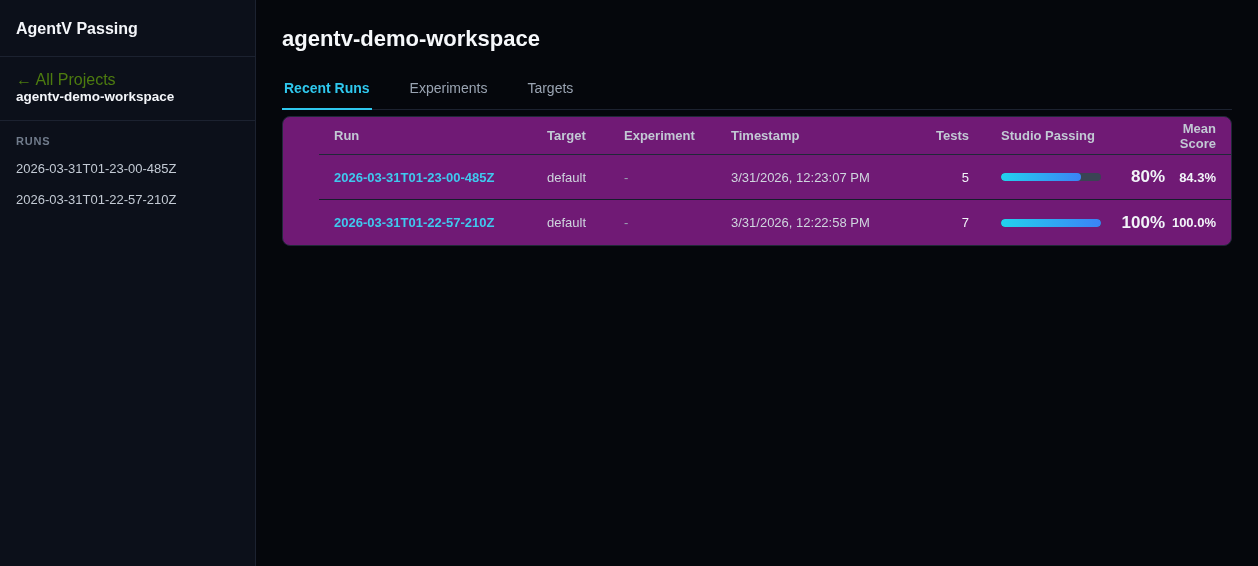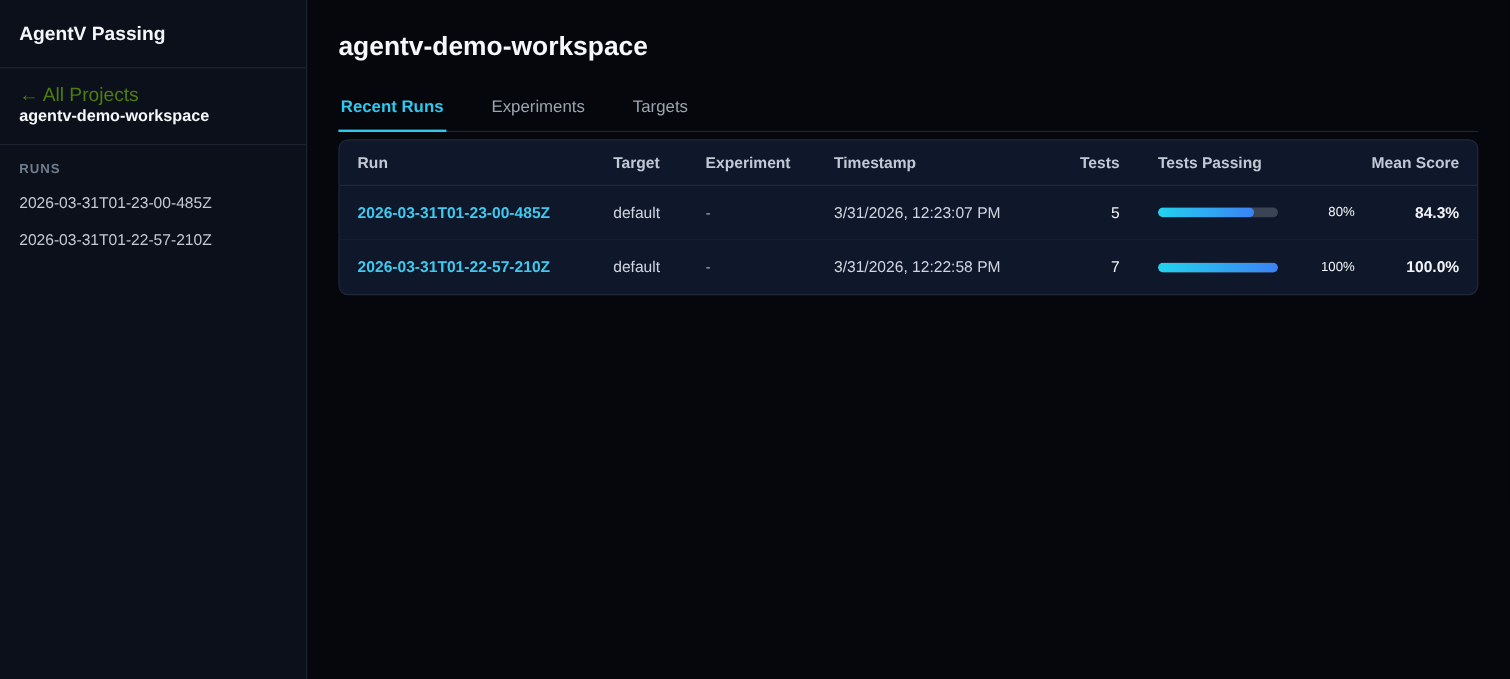--- a/index.html
+++ b/index.html
@@ -56,24 +56,25 @@
     margin-bottom: 6px;
   }
   .tab {
     font-size: 14px; color: #9aa4b2; padding: 0 2px 12px 2px;
     cursor: pointer; border-bottom: 2px solid transparent; margin-bottom: -1px;
   }
   .tab.active { color: #2fc8ee; border-bottom-color: #2fc8ee; font-weight: bold; }
 
   
   .table-card {
-    background: #0f172a;
+    background: #701a75;
     border: 1px solid #202838;
     border-radius: 8px;
     overflow: hidden;
+    padding-left: 36px;
   }
   .trow {
     display: grid;
     grid-template-columns: 213px 77px 107px 190px 48px 196px 1fr;
     align-items: center;
     padding: 0 15px;
     column-gap: 0;
   }
   .thead {
     height: 38px;
@@ -91,21 +92,21 @@
   .td.num { text-align: right; color: #f1f4f8; }
   .passing-cell { display: flex; align-items: center; justify-content: space-between; padding-left: 32px; }
   .bar-track {
     width: 100px; height: 8px; border-radius: 4px;
     background: #3a4454; overflow: hidden;
   }
   .bar-fill {
     height: 100%; border-radius: 4px;
     background: linear-gradient(90deg, #22d3ee, #3b82f6);
   }
-  .pass-label { font-size: 11px; font-weight: normal; color: #f1f4f8; }
+  .pass-label { font-size: 17px; font-weight: bold; color: #f1f4f8; }
   .score { font-weight: bold; color: #f1f4f8; font-size: 13px; }
 </style>
 </head>
 <body>
 
 <div class="layout">
 
   <aside class="sidebar">
     <div class="sidebar-header">
       <div class="app-title">AgentV Passing</div>
@@ -131,21 +132,21 @@
     </div>
 
     <div class="table-card">
 
       <div class="trow thead">
         <div class="th">Run</div>
         <div class="th">Target</div>
         <div class="th">Experiment</div>
         <div class="th">Timestamp</div>
         <div class="th right">Tests</div>
-        <div class="th" style="padding-left:32px;">Tests Passing</div>
+        <div class="th" style="padding-left:32px;">Studio Passing</div>
         <div class="th right">Mean Score</div>
       </div>
 
       <div class="trow tbody-row">
         <div class="td"><span class="run-link">2026-03-31T01-23-00-485Z</span></div>
         <div class="td">default</div>
         <div class="td dim">-</div>
         <div class="td">3/31/2026, 12:23:07 PM</div>
         <div class="td num">5</div>
         <div class="td passing-cell">

